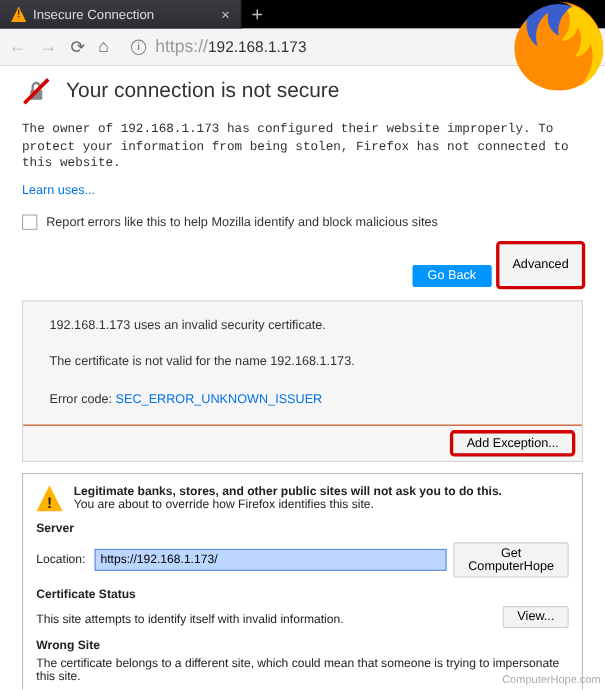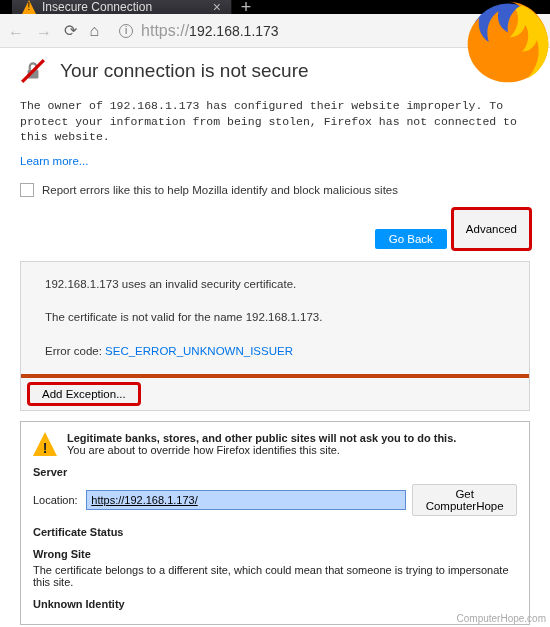--- a/index.html
+++ b/index.html
@@ -1,18 +1,18 @@
 <!DOCTYPE html>
 <html><head>
 <meta charset="utf-8">
 <style>
   * { box-sizing: border-box; margin: 0; padding: 0; font-family: "Segoe UI", Arial, sans-serif; }
   body { width: 550px; height: 627px; background: #fff; overflow: hidden; position: relative; }
 
-  .tabbar { height: 14px; background: #000; display: flex; align-items: stretch; padding-left: 12px; }
+  .tabbar { height: 26px; background: #000; display: flex; align-items: stretch; }
   .tab { width: 220px; background: linear-gradient(#3a3a40,#2d2d33); color: #ddd; font-size: 12px; display: flex; align-items: center; padding: 0 10px; gap: 6px; border-right: 1px solid #111; }
   .tab .warn { width: 14px; height: 14px; background: #ffa000; clip-path: polygon(50% 0, 100% 100%, 0 100%); position: relative; }
   .tab .warn::after { content: "!"; position: absolute; left: 0; right: 0; text-align: center; top: 1px; font-size: 10px; color: #000; }
   .tab .close { margin-left: auto; font-size: 14px; color: #bbb; }
   .newtab { width: 28px; display: flex; align-items: center; justify-content: center; color: #bbb; font-size: 18px; }
 
   .navbar { height: 34px; background: #f4f4f4; border-bottom: 1px solid #ddd; display: flex; align-items: center; padding: 0 8px; gap: 12px; }
   .nb-icon { color: #666; font-size: 16px; }
   .nb-icon.disabled { color: #bbb; }
   .urlbox { flex: 1; display: flex; align-items: center; gap: 8px; padding: 0 8px; height: 24px; }
@@ -37,30 +37,30 @@
 
   .btnrow { display: flex; justify-content: flex-end; gap: 6px; margin-top: 12px; }
   .btn-blue { background: #0095ff; color: #fff; border: none; font-size: 11.5px; padding: 4px 14px; border-radius: 2px; margin-top: 20px; }
   .btn-grey { background: #f3f3f3; border: 1px solid #d0d0d0; font-size: 11.5px; padding: 3px 12px; border-radius: 2px; }
   .hl-red { outline: 3px solid #d20000; outline-offset: -1px; }
 
   .certbox { border: 1px solid #d5d5d5; background: #f6f6f6; margin-top: 12px; font-size: 11.5px; color: #333; }
   .certinner { padding: 12px 24px; }
   .certinner p { margin: 3px 0; line-height: 1.35; }
   .errlink { color: #0074e8; }
-  .addexrow { border-top: 4px solid #c2410c; padding: 6px 8px; display: flex; }
+  .addexrow { border-top: 1px solid #c2410c; padding: 6px 8px; display: flex; justify-content: flex-end; }
 
   .dlg { border: 1px solid #bbb; background: #fff; margin-top: 10px; padding: 10px 12px 14px 12px; font-size: 11px; color: #222; position: relative; }
   .dlgwarn-row { display: flex; align-items: flex-start; gap: 10px; }
   .dlgwarn { width: 24px; height: 24px; background: #ffb300; clip-path: polygon(50% 0, 100% 100%, 0 100%); display: flex; align-items: flex-end; justify-content: center; font-size: 14px; color: #222; font-weight: bold; }
   .dlg b { font-weight: bold; }
   .sect-title { font-weight: bold; margin-top: 10px; }
   .loc-row { display: flex; align-items: center; gap: 6px; margin-top: 6px; }
   .loc-label { width: 60px; }
-  .loc-input { flex: 0 0 320px; height: 20px; border: 1px solid #5a8ed6; padding: 2px 4px; font-size: 11px; background: #bcd7ff; color: #000; text-decoration: underline; }
+  .loc-input { flex: 0 0 320px; height: 20px; border: 1px solid #5a8ed6; padding: 2px 4px; font-size: 11px; background: #bcd7ff; color: #000; }
   .right-btn { margin-left: auto; }
   .view-row { display: flex; align-items: center; margin-top: 4px; }
   .sub { margin-top: 4px; }
   .watermark { position: absolute; right: 4px; bottom: 3px; font-size: 10px; color: #aaa; }
 </style>
 </head>
 <body>
 
 <div class="tabbar">
   <div class="tab">
@@ -96,21 +96,21 @@
       <svg viewBox="0 0 24 24">
           <rect x="7" y="11" width="10" height="8" fill="#888" rx="1"></rect>
           <path d="M9 11 V8 a3 3 0 0 1 6 0 V11" fill="none" stroke="#888" stroke-width="2"></path>
           <line x1="2" y1="22" x2="22" y2="2" stroke="#d20000" stroke-width="3"></line>
         </svg>
     </div>
     <h1>Your connection is not secure</h1>
   </div>
 
   <p class="para">The owner of 192.168.1.173 has configured their website improperly. To protect your information from being stolen, Firefox has not connected to this website.</p>
-  <a class="link">Learn more...</a>
+  <a class="link">Learn uses...</a>
 
   <div class="chkrow">
     <span class="chk"></span>
     <span class="chklabel">Report errors like this to help Mozilla identify and block malicious sites</span>
   </div>
 
   <div class="btnrow">
     <button class="btn-blue">Go Back</button>
     <button class="btn-grey hl-red">Advanced</button>
   </div>
@@ -136,20 +136,24 @@
         <div>You are about to override how Firefox identifies this site.</div>
       </div>
     </div>
     <div class="sect-title">Server</div>
     <div class="loc-row">
       <span class="loc-label">Location:</span>
       <input class="loc-input" value="https://192.168.1.173/" style="">
       <button class="btn-grey right-btn">Get ComputerHope</button>
     </div>
     <div class="sect-title">Certificate Status</div>
+    <div class="view-row">
+      <span class="sub">This site attempts to identify itself with invalid information.</span>
+      <button class="btn-grey right-btn">View...</button>
+    </div>
     <div class="sect-title">Wrong Site</div>
     <div class="sub">The certificate belongs to a different site, which could mean that someone is trying to impersonate this site.</div>
     <div class="sect-title">Unknown Identity</div>
 
   </div>
 </div>
 
 <div class="watermark">ComputerHope.com</div>
 
 </body></html>

